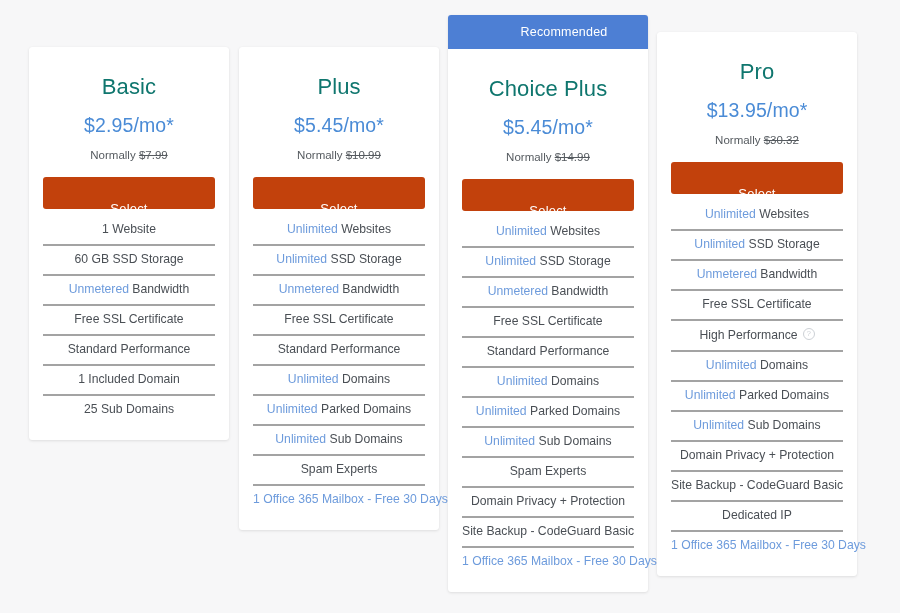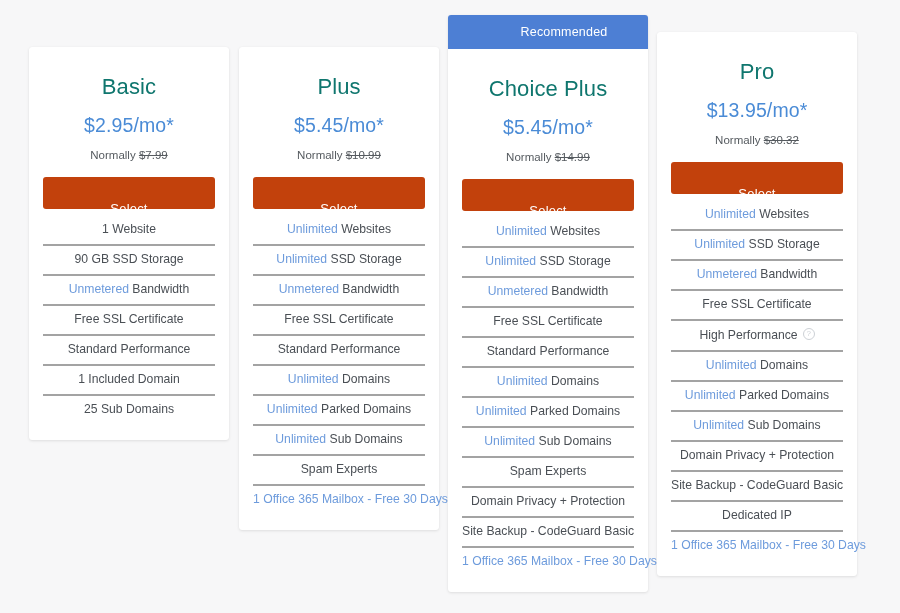--- a/index.html
+++ b/index.html
@@ -155,21 +155,21 @@
 
 <div class="pricing-wrap">
     <div class="plan-card card-basic">
       <div class="card-body">
         <div class="plan-name">Basic</div>
         <div class="plan-price">$2.95/mo*</div>
         <div class="plan-normally"><span>Normally</span> <span class="strike">$7.99</span></div>
         <button class="select-btn">Select</button>
         <ul class="feature-list">
           <li class="feature-item"><span>1 Website</span></li>
-          <li class="feature-item"><span>90 GB SSD Storage</span></li>
+          <li class="feature-item"><span>60 GB SSD Storage</span></li>
           <li class="feature-item"><span class="hl">Unmetered</span><span> Bandwidth</span></li>
           <li class="feature-item"><span>Free SSL Certificate</span></li>
           <li class="feature-item"><span>Standard Performance</span></li>
           <li class="feature-item"><span>1 Included Domain</span></li>
           <li class="feature-item"><span>25 Sub Domains</span></li>
         </ul>
       </div>
     </div>
     <div class="plan-card card-plus">
       <div class="card-body">

